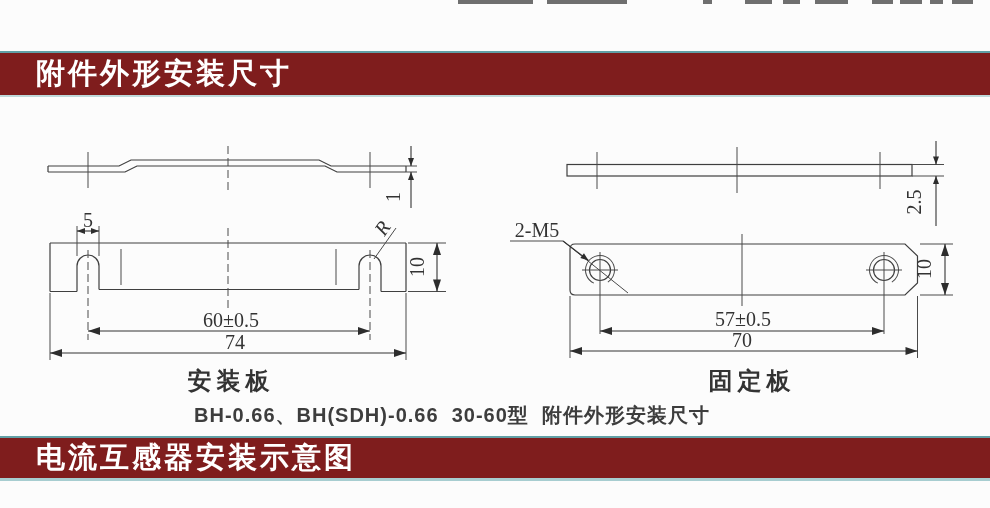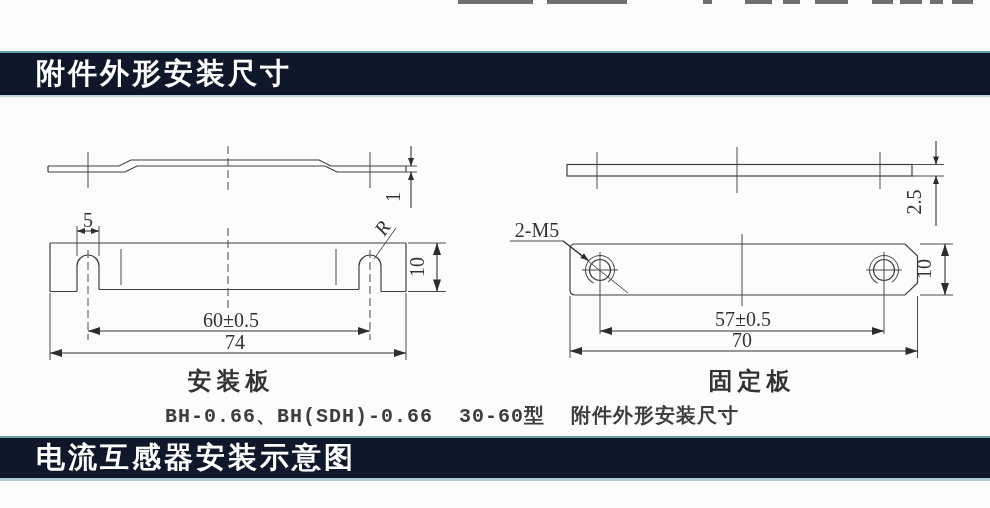--- a/index.html
+++ b/index.html
@@ -1,26 +1,26 @@
 <!DOCTYPE html>
 <html><head>
 <meta charset="utf-8">
 <style>
   html,body{margin:0;padding:0;}
   body{width:990px;height:508px;position:relative;background:#fcfcfc;overflow:hidden;
        font-family:"Liberation Sans", sans-serif;}
   .remnant{position:absolute;top:0;height:4px;background:#6f6f6f;}
-  .banner{position:absolute;left:0;width:990px;background:#0f172a;color:#ffffff;
+  .banner{position:absolute;left:0;width:990px;background:#7f1d1d;color:#ffffff;
           display:flex;align-items:center;box-sizing:border-box;padding-left:36px;
           font-weight:bold;font-size:29px;letter-spacing:3px;
           font-family:"Liberation Sans", sans-serif;}
   #banner-top{top:51px;height:46px;border-top:2px solid #61a0a6;border-bottom:2px solid #bed9da;}
   #banner-bottom{top:436px;height:45px;border-top:2px solid #61a0a6;border-bottom:3px solid #a7cdd0;}
   #caption{position:absolute;top:402px;left:452px;transform:translateX(-50%);
-           font-weight:bold;font-size:20px;color:#3d3d3d;white-space:pre;letter-spacing:1px;font-family:Liberation Mono, monospace;}
+           font-weight:bold;font-size:20px;color:#3d3d3d;white-space:pre;letter-spacing:1px;}
   svg{position:absolute;top:0;left:0;}
   .ln{stroke:#3f3f3f;stroke-width:1.2;fill:none;}
   .thin{stroke:#4a4a4a;stroke-width:1;fill:none;}
   .cl{stroke:#4a4a4a;stroke-width:1;fill:none;stroke-dasharray:8 4;}
   .dim{stroke:#333333;stroke-width:1.1;fill:none;}
   text{fill:#333333;font-family:"Liberation Serif", serif;font-size:20px;}
   .plabel{font-size:24px;font-weight:bold;letter-spacing:5px;}
 </style>
 </head>
 <body>

